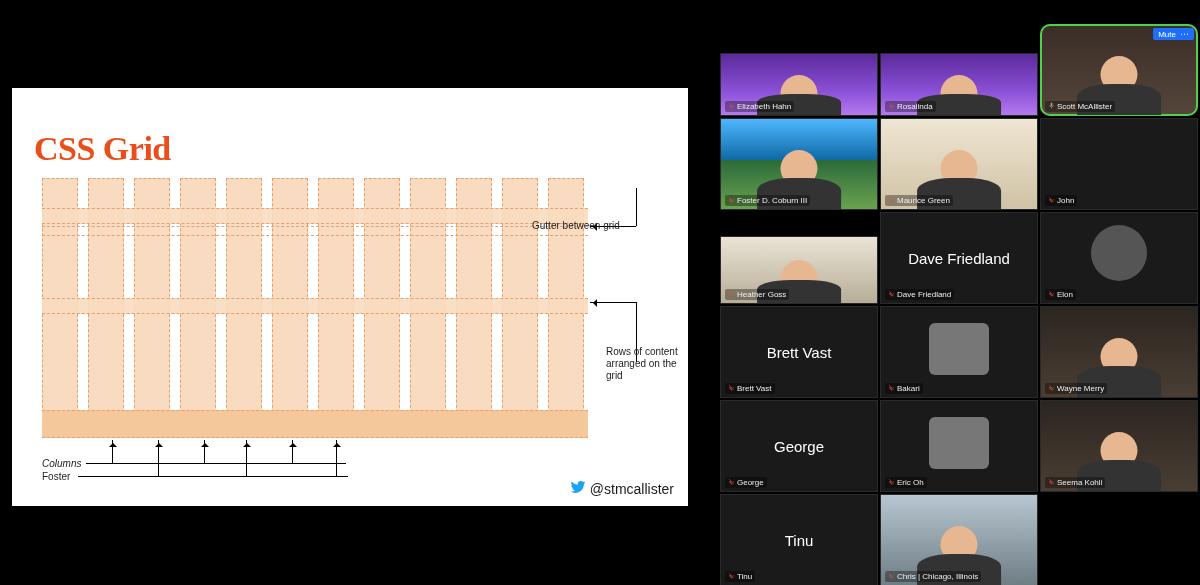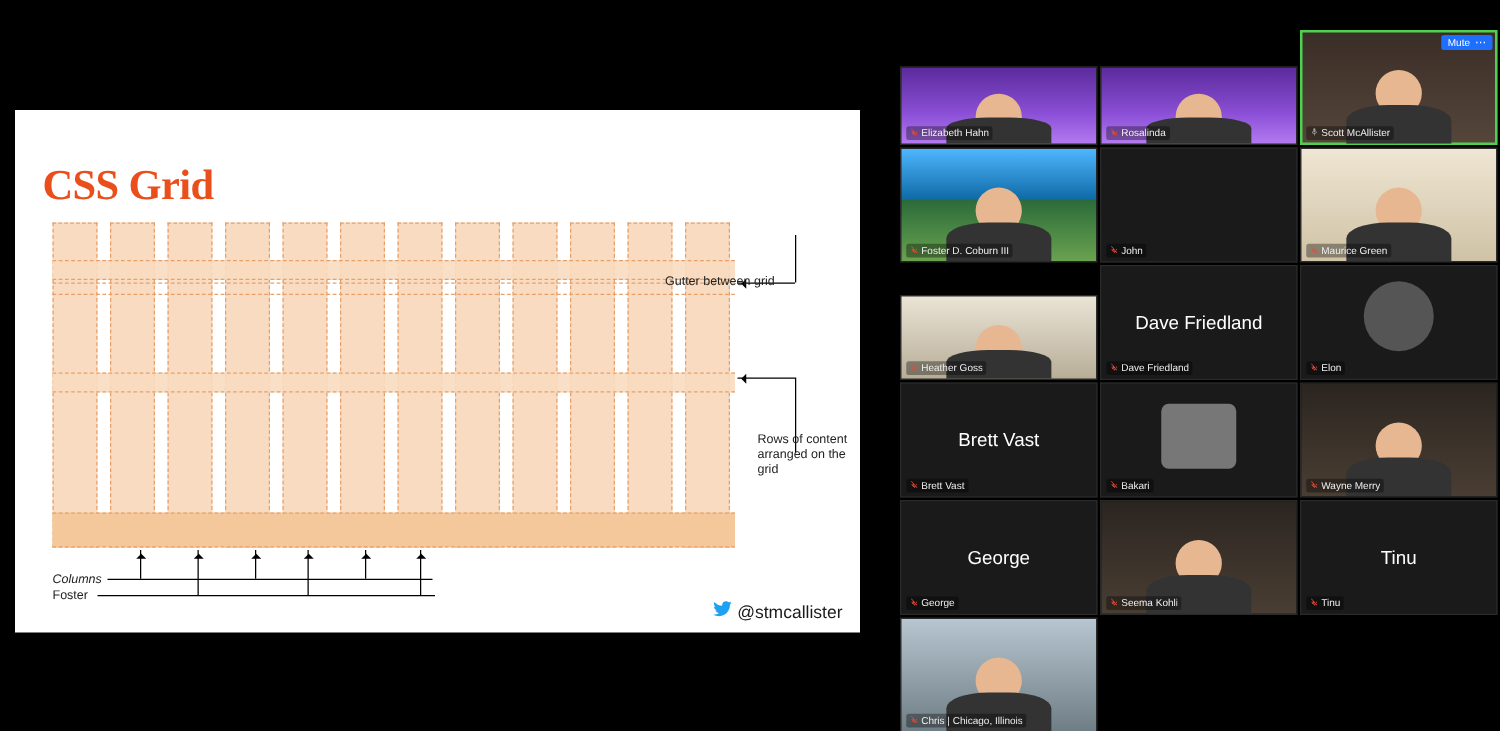--- a/index.html
+++ b/index.html
@@ -72,21 +72,21 @@
     grid-template-columns: repeat(3, 1fr);
     grid-auto-rows: 92px;
     gap: 2px;
   }
   .tile {
     position: relative;
     background: #1a1a1a;
     border: 1px solid #2a2a2a;
     overflow: hidden;
   }
-  .tile.active { outline: 2px solid #4fd14f; outline-offset: -2px; }
+  .tile.active { outline: 2px solid #4fd14f; outline-offset: -2px; border-radius: 10px; }
   .tile .name {
     position: absolute; left: 4px; bottom: 3px;
     font-size: 8px; color: #eee;
     display: flex; align-items: center; gap: 2px;
     background: rgba(0,0,0,0.35); padding: 1px 3px; border-radius: 2px;
     max-width: calc(100% - 8px); white-space: nowrap; overflow: hidden;
   }
   .tile .name svg { width: 7px; height: 7px; flex: none; }
   .tile .name .nm { display: inline-block; max-width: 140px; overflow: hidden; text-overflow: ellipsis; }
   .tile .big {
@@ -238,40 +238,40 @@
           <div class="head"></div>
           <div class="body"></div>
         </div>
         <div class="name">
           <span><svg viewBox="0 0 24 24" fill="#e74c3c">
               <path d="M19 11a1 1 0 0 0-2 0 5 5 0 0 1-.6 2.4l1.5 1.5A7 7 0 0 0 19 11zM12 15a3 3 0 0 0 2.1-.9L8.9 8.9A3 3 0 0 0 8 11a3 3 0 0 0 4 4zM4.3 3 3 4.3l5 5V11a4 4 0 0 0 4 4c.4 0 .8-.1 1.2-.2l1.5 1.5A6 6 0 0 1 6 11H4a8 8 0 0 0 7 7.9V22h2v-3.1c.8-.1 1.6-.3 2.3-.7l3.4 3.4 1.3-1.3z"></path>
             </svg></span>
           <span class="nm">Foster D. Coburn III</span>
         </div>
       </div>
+      <div class="tile bg-couch">
+        <div class="person">
+          <div class="head"></div>
+          <div class="body"></div>
+        </div>
+        <div class="name">
+          <span><svg viewBox="0 0 24 24" fill="#e74c3c">
+              <path d="M19 11a1 1 0 0 0-2 0 5 5 0 0 1-.6 2.4l1.5 1.5A7 7 0 0 0 19 11zM12 15a3 3 0 0 0 2.1-.9L8.9 8.9A3 3 0 0 0 8 11a3 3 0 0 0 4 4zM4.3 3 3 4.3l5 5V11a4 4 0 0 0 4 4c.4 0 .8-.1 1.2-.2l1.5 1.5A6 6 0 0 1 6 11H4a8 8 0 0 0 7 7.9V22h2v-3.1c.8-.1 1.6-.3 2.3-.7l3.4 3.4 1.3-1.3z"></path>
+            </svg></span>
+          <span class="nm">Maurice Green</span>
+        </div>
+      </div>
       <div class="tile">
         <div class="name">
           <span><svg viewBox="0 0 24 24" fill="#e74c3c">
               <path d="M19 11a1 1 0 0 0-2 0 5 5 0 0 1-.6 2.4l1.5 1.5A7 7 0 0 0 19 11zM12 15a3 3 0 0 0 2.1-.9L8.9 8.9A3 3 0 0 0 8 11a3 3 0 0 0 4 4zM4.3 3 3 4.3l5 5V11a4 4 0 0 0 4 4c.4 0 .8-.1 1.2-.2l1.5 1.5A6 6 0 0 1 6 11H4a8 8 0 0 0 7 7.9V22h2v-3.1c.8-.1 1.6-.3 2.3-.7l3.4 3.4 1.3-1.3z"></path>
             </svg></span>
           <span class="nm">John</span>
         </div>
       </div>
-      <div class="tile bg-couch">
-        <div class="person">
-          <div class="head"></div>
-          <div class="body"></div>
-        </div>
-        <div class="name">
-          <span><svg viewBox="0 0 24 24" fill="#e74c3c">
-              <path d="M19 11a1 1 0 0 0-2 0 5 5 0 0 1-.6 2.4l1.5 1.5A7 7 0 0 0 19 11zM12 15a3 3 0 0 0 2.1-.9L8.9 8.9A3 3 0 0 0 8 11a3 3 0 0 0 4 4zM4.3 3 3 4.3l5 5V11a4 4 0 0 0 4 4c.4 0 .8-.1 1.2-.2l1.5 1.5A6 6 0 0 1 6 11H4a8 8 0 0 0 7 7.9V22h2v-3.1c.8-.1 1.6-.3 2.3-.7l3.4 3.4 1.3-1.3z"></path>
-            </svg></span>
-          <span class="nm">Maurice Green</span>
-        </div>
-      </div>
       <div class="tile bg-office">
         <div class="person">
           <div class="head"></div>
           <div class="body"></div>
         </div>
         <div class="name">
           <span><svg viewBox="0 0 24 24" fill="#e74c3c">
               <path d="M19 11a1 1 0 0 0-2 0 5 5 0 0 1-.6 2.4l1.5 1.5A7 7 0 0 0 19 11zM12 15a3 3 0 0 0 2.1-.9L8.9 8.9A3 3 0 0 0 8 11a3 3 0 0 0 4 4zM4.3 3 3 4.3l5 5V11a4 4 0 0 0 4 4c.4 0 .8-.1 1.2-.2l1.5 1.5A6 6 0 0 1 6 11H4a8 8 0 0 0 7 7.9V22h2v-3.1c.8-.1 1.6-.3 2.3-.7l3.4 3.4 1.3-1.3z"></path>
             </svg></span>
           <span class="nm">Heather Goss</span>
@@ -327,20 +327,29 @@
       </div>
       <div class="tile">
         <div class="big">George</div>
         <div class="name">
           <span><svg viewBox="0 0 24 24" fill="#e74c3c">
               <path d="M19 11a1 1 0 0 0-2 0 5 5 0 0 1-.6 2.4l1.5 1.5A7 7 0 0 0 19 11zM12 15a3 3 0 0 0 2.1-.9L8.9 8.9A3 3 0 0 0 8 11a3 3 0 0 0 4 4zM4.3 3 3 4.3l5 5V11a4 4 0 0 0 4 4c.4 0 .8-.1 1.2-.2l1.5 1.5A6 6 0 0 1 6 11H4a8 8 0 0 0 7 7.9V22h2v-3.1c.8-.1 1.6-.3 2.3-.7l3.4 3.4 1.3-1.3z"></path>
             </svg></span>
           <span class="nm">George</span>
         </div>
       </div>
+      <div class="tile">
+        <div class="avatar-square"></div>
+        <div class="name">
+          <span><svg viewBox="0 0 24 24" fill="#e74c3c">
+              <path d="M19 11a1 1 0 0 0-2 0 5 5 0 0 1-.6 2.4l1.5 1.5A7 7 0 0 0 19 11zM12 15a3 3 0 0 0 2.1-.9L8.9 8.9A3 3 0 0 0 8 11a3 3 0 0 0 4 4zM4.3 3 3 4.3l5 5V11a4 4 0 0 0 4 4c.4 0 .8-.1 1.2-.2l1.5 1.5A6 6 0 0 1 6 11H4a8 8 0 0 0 7 7.9V22h2v-3.1c.8-.1 1.6-.3 2.3-.7l3.4 3.4 1.3-1.3z"></path>
+            </svg></span>
+          <span class="nm">Eric Oh</span>
+        </div>
+      </div>
       <div class="tile bg-room2">
         <div class="person">
           <div class="head"></div>
           <div class="body"></div>
         </div>
         <div class="name">
           <span><svg viewBox="0 0 24 24" fill="#e74c3c">
               <path d="M19 11a1 1 0 0 0-2 0 5 5 0 0 1-.6 2.4l1.5 1.5A7 7 0 0 0 19 11zM12 15a3 3 0 0 0 2.1-.9L8.9 8.9A3 3 0 0 0 8 11a3 3 0 0 0 4 4zM4.3 3 3 4.3l5 5V11a4 4 0 0 0 4 4c.4 0 .8-.1 1.2-.2l1.5 1.5A6 6 0 0 1 6 11H4a8 8 0 0 0 7 7.9V22h2v-3.1c.8-.1 1.6-.3 2.3-.7l3.4 3.4 1.3-1.3z"></path>
             </svg></span>
           <span class="nm">Seema Kohli</span>

